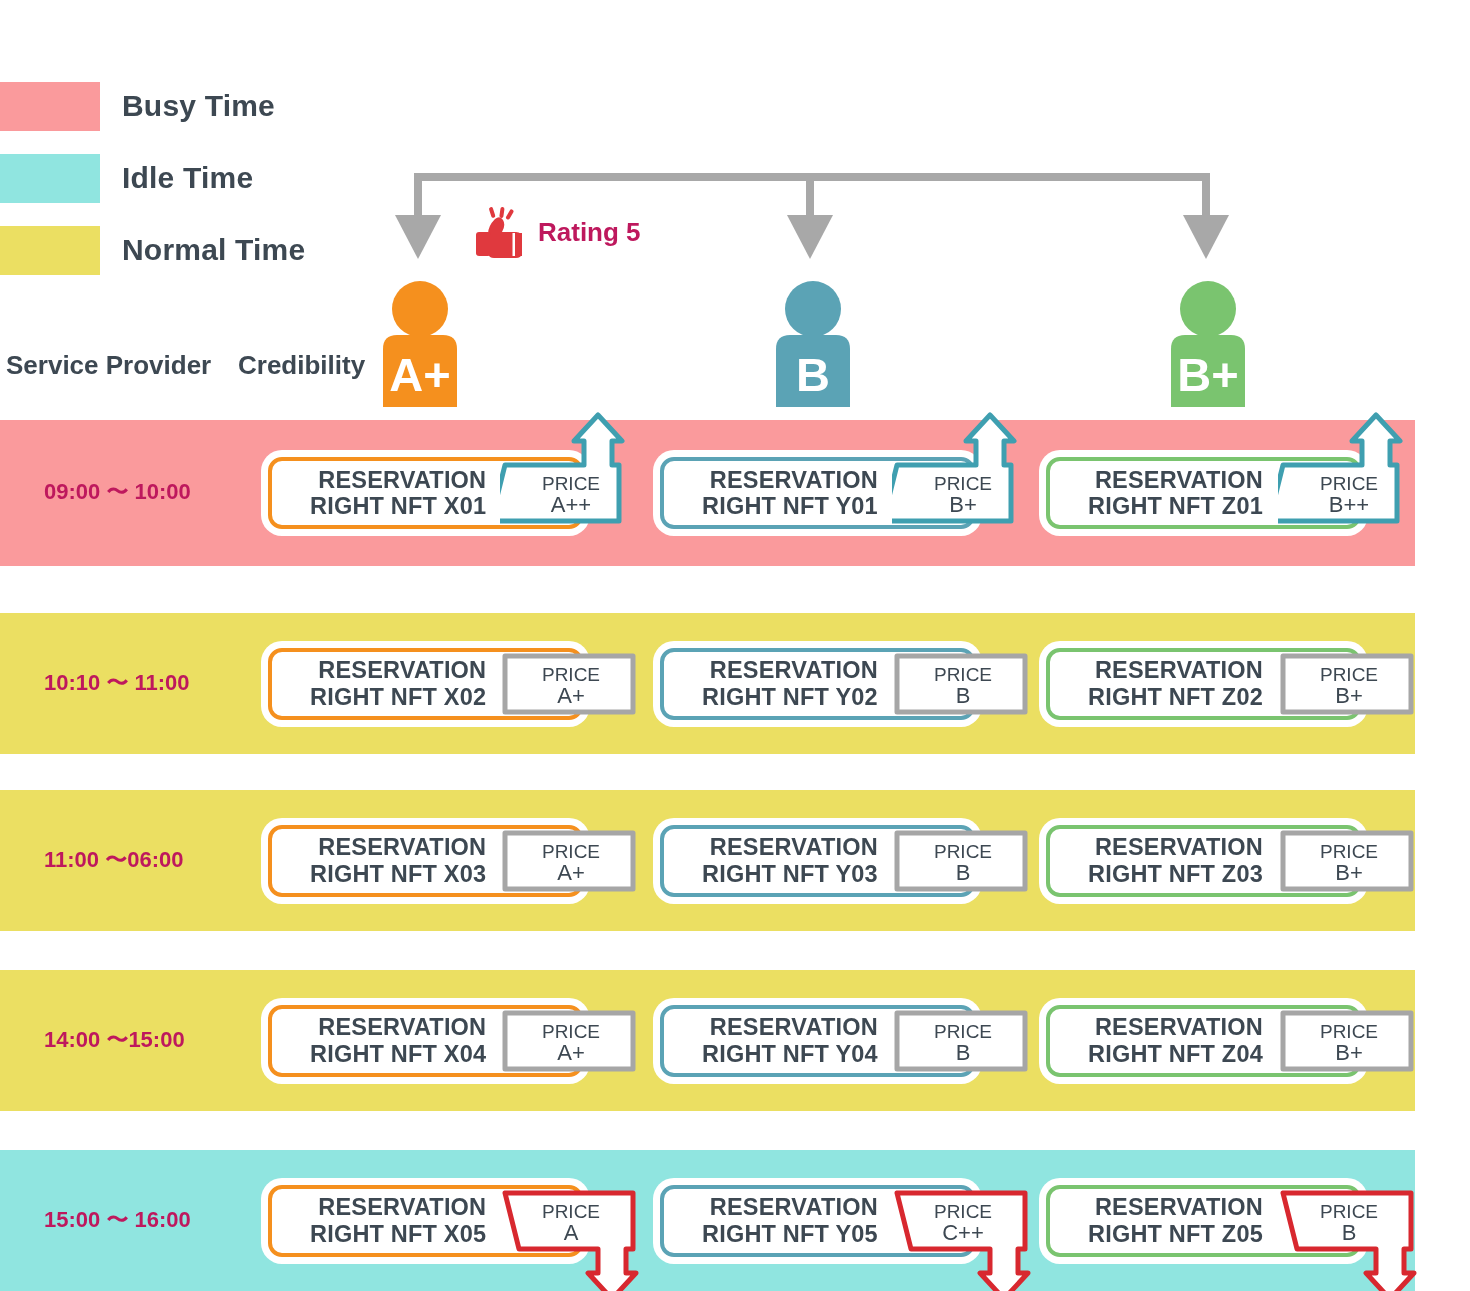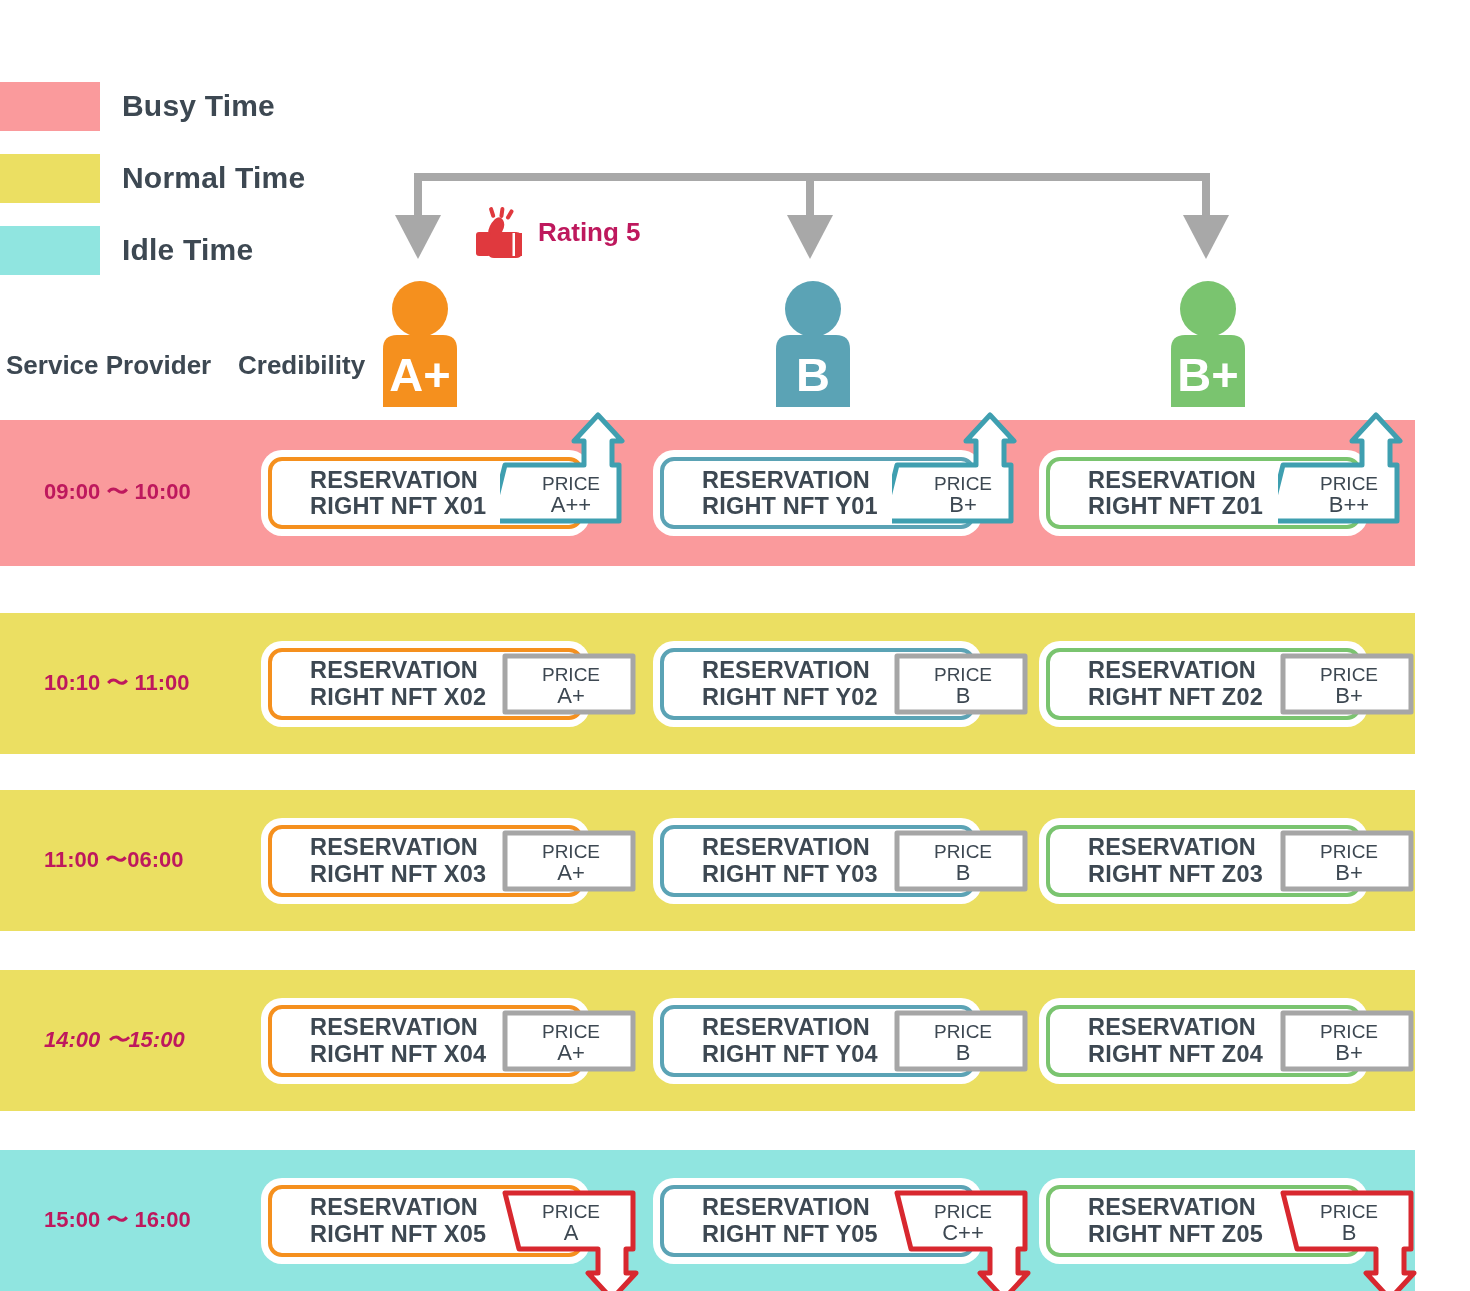--- a/index.html
+++ b/index.html
@@ -39,21 +39,21 @@
   .cred-label{position:absolute;left:238px;top:350px;font-size:26px;font-weight:bold;color:#3d4852;white-space:nowrap;}
 
   
   .band{position:absolute;left:0;width:1415px;}
   .band-time{position:absolute;left:44px;font-size:22px;font-weight:bold;color:#be185d;white-space:nowrap;}
 
   
   .card{position:absolute;height:72px;box-sizing:border-box;
         background:#ffffff;border-radius:14px;border:4px solid #f5901e;
         box-shadow:0 0 0 7px #ffffff;
-        display:flex;align-items:center;}
+        display:flex;align-items:center;text-align:right;}
   .card-text{font-size:23.5px;font-weight:bold;line-height:1.12;color:#3d4852;
              padding-left:38px;white-space:pre-line;letter-spacing:.2px;}
 
   .pricebox{position:absolute;}
   .pricebox svg{display:block;}
   .price-label{position:absolute;text-align:center;width:100%;
                font-size:19px;line-height:1.12;color:#3d4852;font-weight:normal;}
   .price-grade{position:absolute;text-align:center;width:100%;
                font-size:22px;line-height:1.12;color:#3d4852;font-weight:normal;}
 </style>
@@ -61,26 +61,26 @@
 <body>
 
 <div class="stage">
 
   <div class="legend">
     <div class="legend-row">
       <div class="legend-swatch" style="background:#fa9a9c"></div>
       <div class="legend-label">Busy Time</div>
     </div>
     <div class="legend-row">
+      <div class="legend-swatch" style="background:#90e5e0"></div>
+      <div class="legend-label">Idle Time</div>
+    </div>
+    <div class="legend-row">
       <div class="legend-swatch" style="background:#ebdf62"></div>
       <div class="legend-label">Normal Time</div>
-    </div>
-    <div class="legend-row">
-      <div class="legend-swatch" style="background:#90e5e0"></div>
-      <div class="legend-label">Idle Time</div>
     </div>
   </div>
 
 
   <svg class="connectors">
 
     <rect x="420" y="173" width="790" height="8" fill="#a8a8a8"></rect>
 
     <rect x="414" y="173" width="8" height="44" fill="#a8a8a8"></rect>
     <rect x="806" y="173" width="8" height="44" fill="#a8a8a8"></rect>
@@ -235,21 +235,21 @@
 RIGHT NFT Z03</div>
       </div>
       <div class="pricebox" style="left: 1278px; width: 142px; height: 66px; top: 827.5px;">
         <svg width="142" height="66" viewBox="0 0 142 66">
           <path d="M5 5 h128 v56 h-128 z" fill="#ffffff" stroke="#a6a6a6" stroke-width="5" stroke-linejoin="round"></path>
         </svg>
         <div class="price-label" style="top: 13px;">PRICE</div>
         <div class="price-grade" style="top: 33px;">B+</div>
       </div>
       <div class="band" style="top: 970px; height: 141px; background: rgb(235, 223, 98);"></div>
-      <div class="band-time" style="top: 1024.5px; font-style: italic;">14:00 〜15:00</div>
+      <div class="band-time" style="top: 1024.5px;">14:00 〜15:00</div>
       <div class="card" style="left: 268px; top: 1004.5px; width: 315px; border-color: rgb(245, 144, 30);">
         <div class="card-text">RESERVATION
 RIGHT NFT X04</div>
       </div>
       <div class="pricebox" style="left: 500px; width: 142px; height: 66px; top: 1007.5px;">
         <svg width="142" height="66" viewBox="0 0 142 66">
           <path d="M5 5 h128 v56 h-128 z" fill="#ffffff" stroke="#a6a6a6" stroke-width="5" stroke-linejoin="round"></path>
         </svg>
         <div class="price-label" style="top: 13px;">PRICE</div>
         <div class="price-grade" style="top: 33px;">A+</div>

